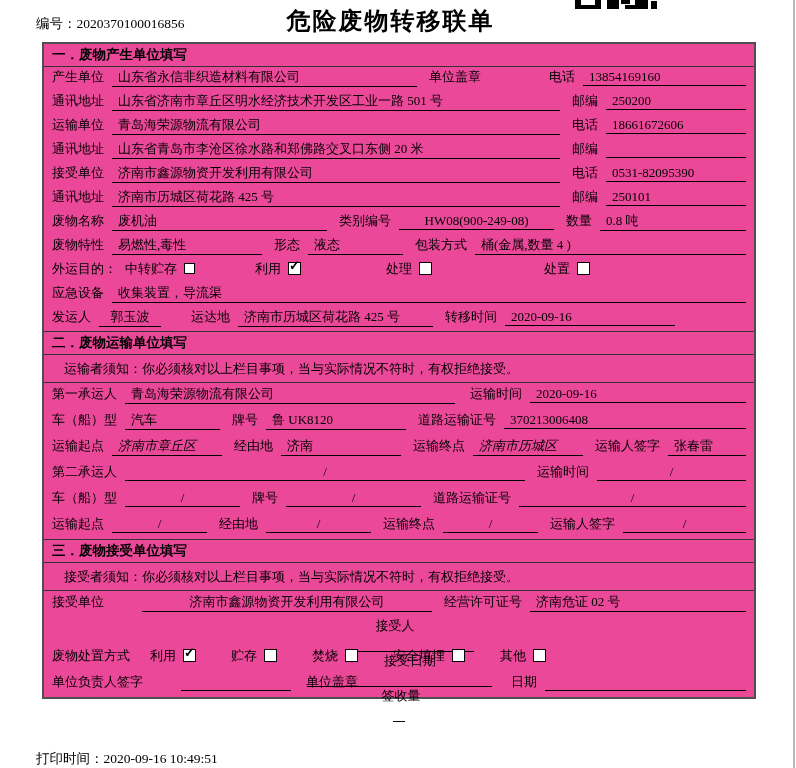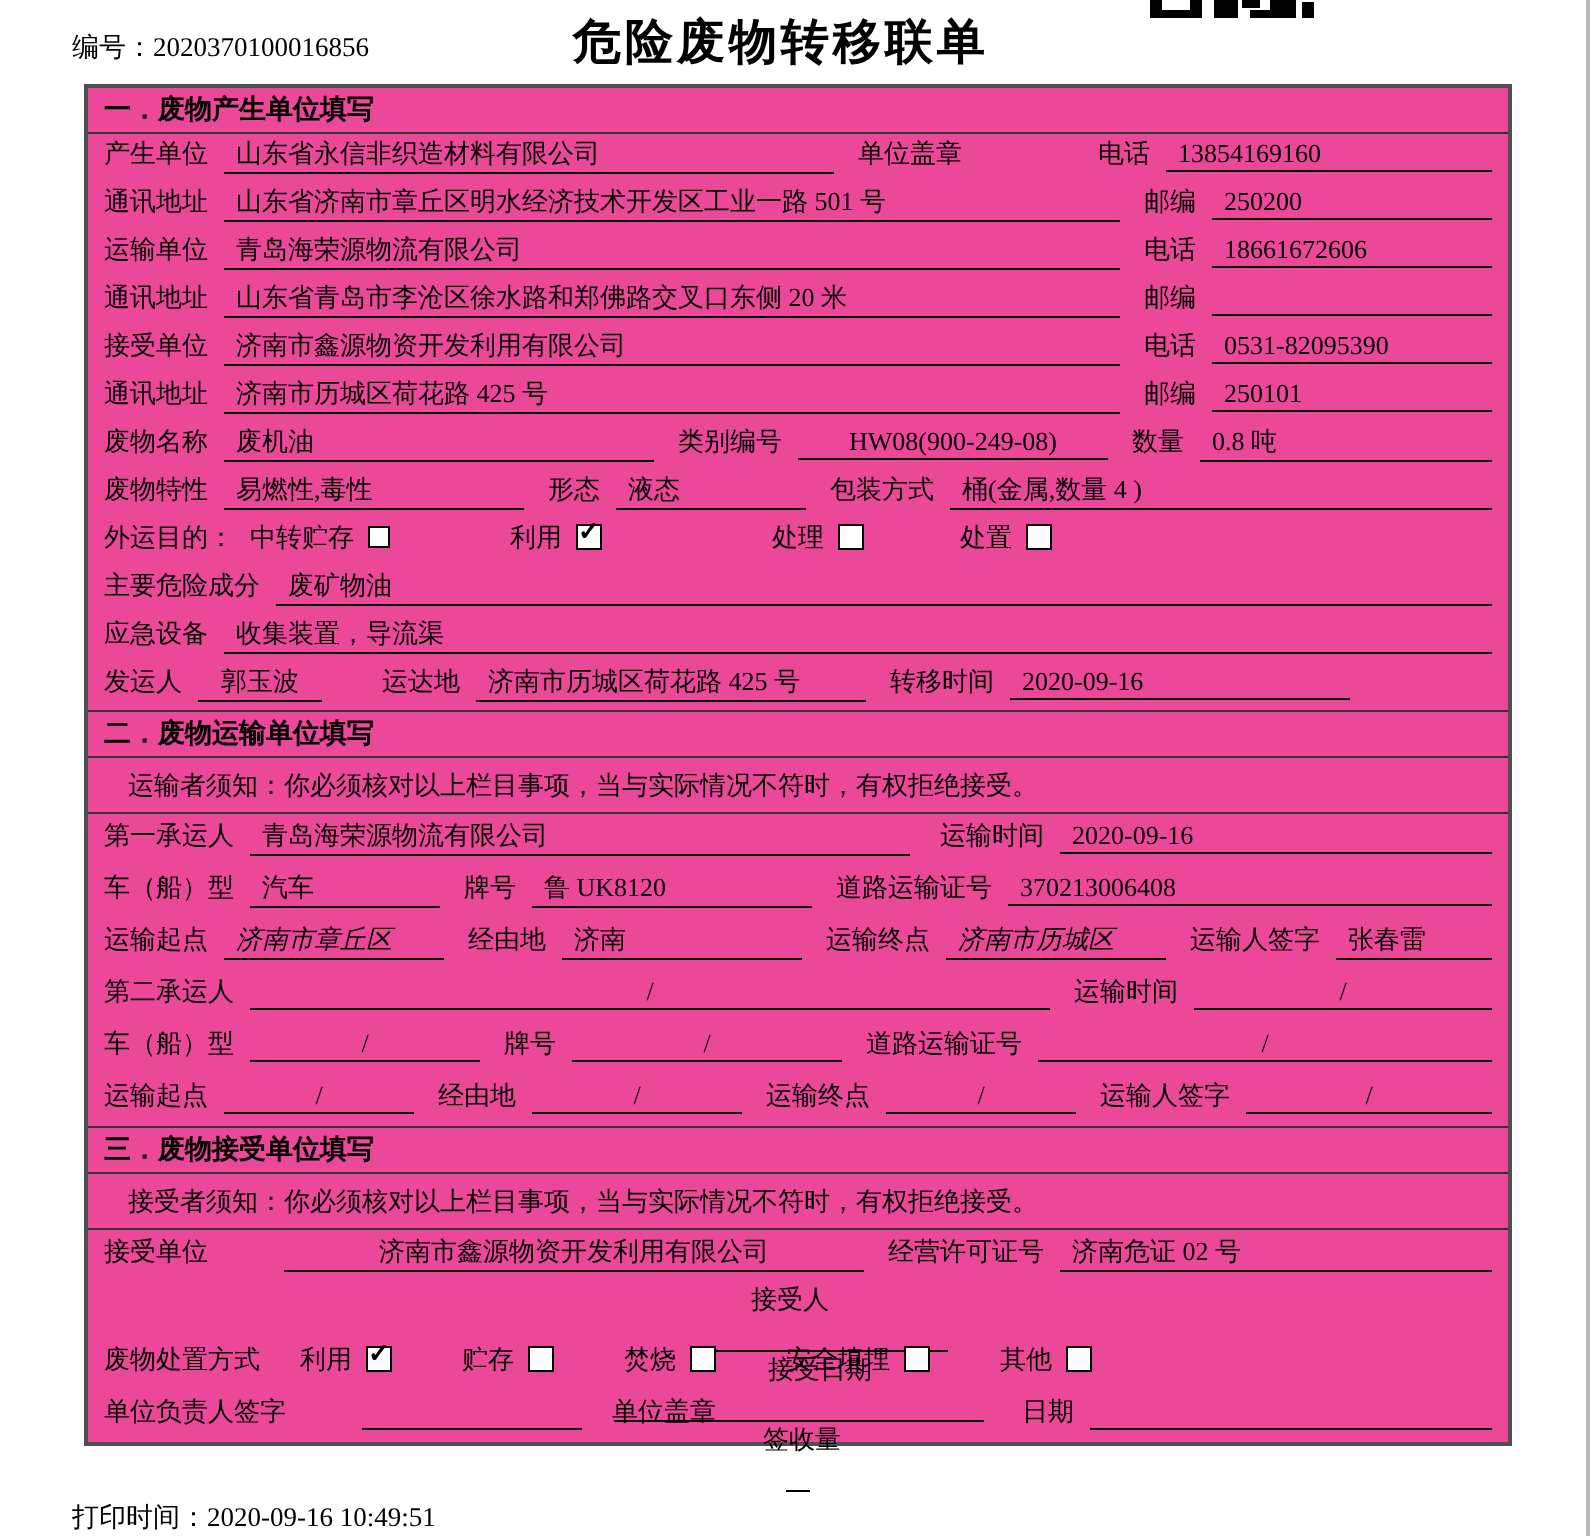--- a/index.html
+++ b/index.html
@@ -42,21 +42,21 @@
   .u.fill{flex:1;}
   .ctr{text-align:center;}
   
   .w62{width:62px;}.w95{width:95px;}.w105{width:105px;}.w110{width:110px;font-style:italic;}
   .w115{width:115px;}.w120{width:120px;}.w135{width:135px;}.w140{width:140px;}
   .w150{width:150px;}.w155{width:155px;}.w170{width:170px;}.w185{width:185px;}
   .w195{width:195px;}.w215{width:215px;}.w290{width:290px;}.w305{width:305px;}
   .w330{width:330px;}.w400{width:400px;}.w448{width:448px;}
   .ml12{margin-left:12px;}.ml15{margin-left:15px;}.ml30{margin-left:30px;}
   .ml35{margin-left:35px;}.ml60{margin-left:60px;}
-  .ml85{margin-left:85px;}.ml100{margin-left:48px;}.ml145{margin-left:145px;}
+  .ml85{margin-left:85px;}.ml100{margin-left:112px;}.ml145{margin-left:145px;}
   
   .opt{display:flex;align-items:center;flex:none;}
   .opt .opt-label{margin-right:7px;}
   .cb{width:11px;height:11px;border:1px solid #000;display:inline-block;
     position:relative;background:#fff;flex:none;margin-bottom:1px;}
   .cb.sm{width:9px;height:9px;}
   .cb.checked::after{content:"\2713";position:absolute;left:0px;top:-5px;
     font-size:13px;font-weight:bold;}
   
   .print-line{position:absolute;left:36px;top:750px;font-size:13.5px;white-space:nowrap;}
@@ -157,24 +157,20 @@
     <span class="opt ml85">
       <span class="opt-label">处理</span>
       <span class="cb"></span>
     </span>
     <span class="opt ml100">
       <span class="opt-label">处置</span>
       <span class="cb"></span>
     </span>
   </div>
 
-  <div class="row">
-    <span class="lbl">主要危险成分</span>
-    <span class="u fill">废矿物油</span>
-  </div>
 
 
   <div class="row">
     <span class="lbl">应急设备</span>
     <span class="u fill">收集装置，导流渠</span>
   </div>
 
   <div class="row">
     <span class="lbl">发运人</span>
     <span class="u w62 ctr">郭玉波</span>

